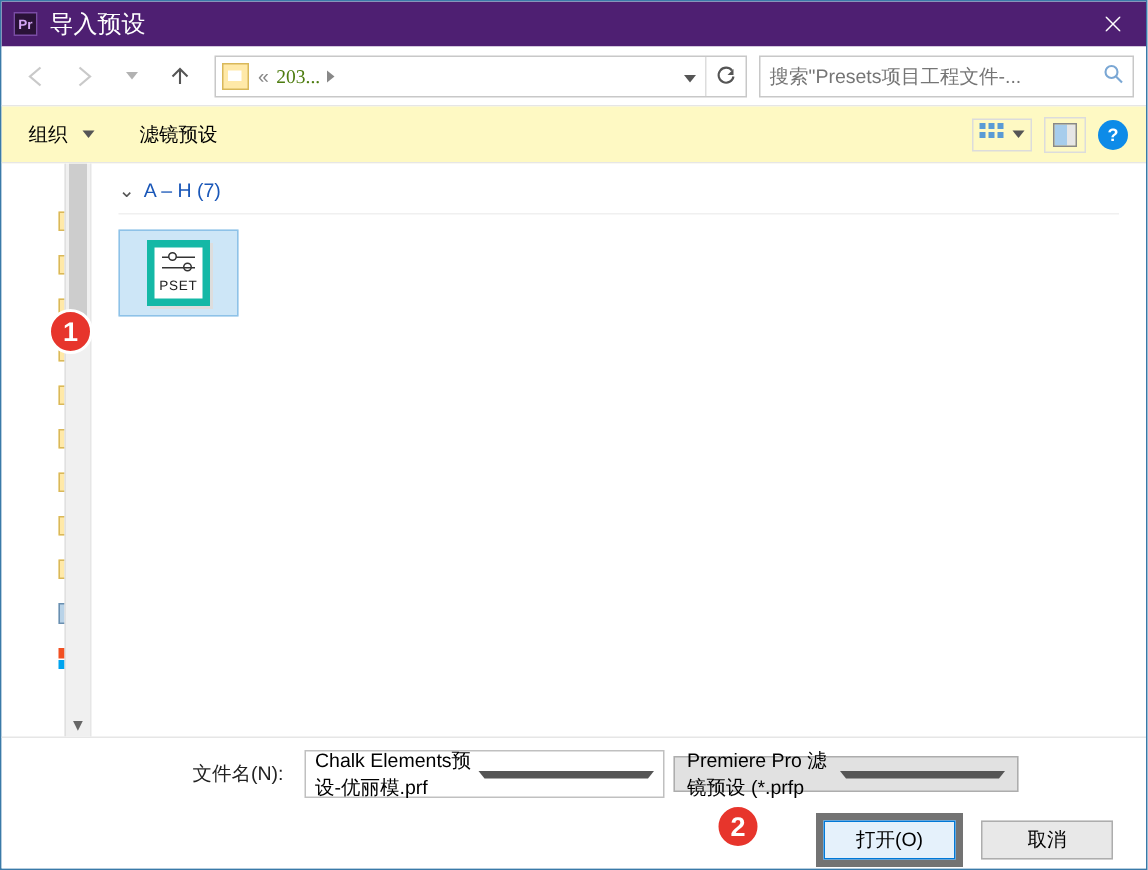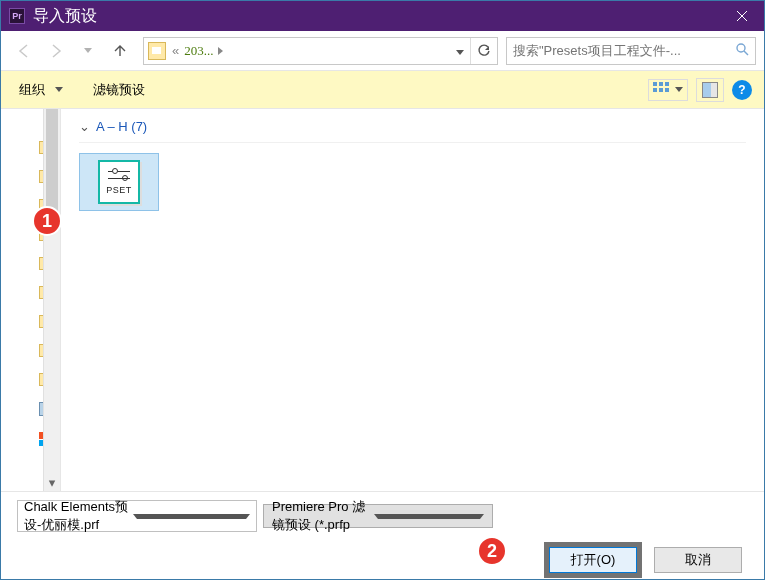--- a/index.html
+++ b/index.html
@@ -48,21 +48,21 @@
   .win-sm span:nth-child(1){background:#f25022;} .win-sm span:nth-child(2){background:#7fba00;} .win-sm span:nth-child(3){background:#00a4ef;} .win-sm span:nth-child(4){background:#ffb900;}
   .tree-scroll { position:absolute; right:0; top:0; bottom:0; width:17px; background:#f0f0f0; border-left:1px solid #e0e0e0;}
   .tree-scroll .thumb{position:absolute;left:2px;right:2px;top:0;height:120px;background:#cdcdcd;}
   .tree-scroll .arr{position:absolute;left:0;right:0;height:17px;display:flex;align-items:center;justify-content:center;color:#666;}
   .tree-scroll .arr.up{top:0} .tree-scroll .arr.dn{bottom:0}
 
   .files { flex: 1; padding: 10px 18px; position: relative; }
   .group-header { display: flex; align-items: center; gap: 6px; font-size: 14px; color: #1a57b8; padding-bottom: 8px; border-bottom: 1px solid #f0f0f0; margin-bottom: 10px; }
   .group-header .chev { color: #555; }
   .file-item { width: 80px; display: flex; flex-direction: column; align-items: center; background: #cde6f7; border: 1px solid #8ec2e8; padding: 6px 2px 4px; text-align: center; font-size: 12px; line-height: 1.3; color: #222; }
-  .pset-icon { width: 42px; height: 44px; background: #fff; border: 2px solid #14b8a6; display:flex; flex-direction:column; align-items:center; justify-content:center; gap:3px; margin-bottom: 2px; box-shadow: 2px 2px 0 #ddd;}
+  .pset-icon { width: 42px; height: 44px; background: #fff; border: 5px solid #14b8a6; display:flex; flex-direction:column; align-items:center; justify-content:center; gap:3px; margin-bottom: 2px; box-shadow: 2px 2px 0 #ddd;}
   .pset-icon .sliders{width:22px;height:14px;position:relative;}
   .pset-icon .sliders::before,.pset-icon .sliders::after{content:"";position:absolute;left:0;right:0;height:1px;background:#333;}
   .pset-icon .sliders::before{top:3px;} .pset-icon .sliders::after{top:10px;}
   .pset-icon .knob1,.pset-icon .knob2{position:absolute;width:6px;height:6px;border:1px solid #333;border-radius:50%;background:#fff;}
   .pset-icon .knob1{top:0;left:4px;} .pset-icon .knob2{top:7px;left:14px;}
   .pset-icon .pset-label{font-size:9px;letter-spacing:0.5px;color:#222;}
 
   .bottom { height: 88px; border-top: 1px solid #e6e6e6; background: #fff; padding: 8px 16px 0; display:flex; flex-direction:column; gap:10px; }
   .row1 { display: flex; align-items: center; gap: 6px; }
   .fn-label { width: 180px; text-align: right; padding-right: 8px; color: #222; }
@@ -204,20 +204,21 @@
             <span class="knob2"></span>
           </div>
         <div class="pset-label">PSET</div>
       </div>
     </div>
   </div>
 </div>
 
 <div class="bottom">
   <div class="row1">
+    <div class="fn-label">文件名(N):</div>
     <div class="fn-box">
       <span>Chalk Elements预设-优丽模.prf</span>
       <span class="caret"></span>
     </div>
     <div class="filter-box">
       <span>Premiere Pro 滤镜预设 (*.prfp</span>
       <span class="caret"></span>
     </div>
   </div>
   <div class="row2">

